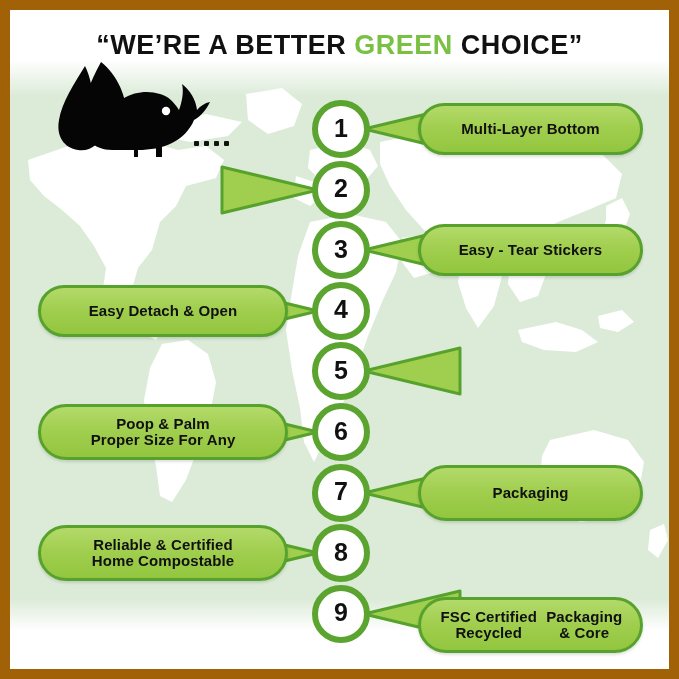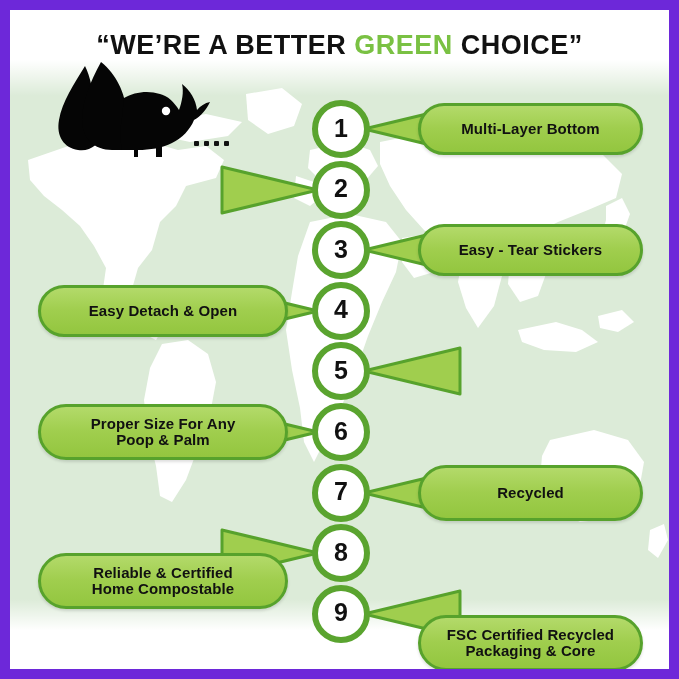--- a/index.html
+++ b/index.html
@@ -4,21 +4,21 @@
 <style>
   html,body{margin:0;padding:0;}
   body{
     width:679px;height:679px;overflow:hidden;
     font-family:"Liberation Sans", sans-serif;
     background:#ffffff;
   }
   #poster{
     position:relative;width:679px;height:679px;
     box-sizing:border-box;
-    border:10px solid #6d28d9;
+    border:10px solid #a16207;
     background:#ffffff;
     overflow:hidden;
   }
   
   #map-layer{
     position:absolute;left:0;top:0;width:659px;height:659px;
     z-index:0;pointer-events:none;
   }
   #map-layer svg{display:block;width:100%;height:100%;}
   
@@ -207,55 +207,55 @@
       </div>
       <div class="node" style="top: 332.4px;">
         <span>5</span>
       </div>
       <div class="tail" style="top: 397px; height: 50px; width: 98px; left: 212px;">
         <svg width="98" height="50" viewBox="0 0 98 50">
           <path d="M96 25 L0 2 L0 48 Z" fill="#a0ce4e" stroke="#57a22c" stroke-width="3" stroke-linejoin="round"></path>
         </svg>
       </div>
       <div class="pill left two-line" style="top: 394px; flex-direction: column;">
+        <div>Poop &amp; Palm</div>
         <div>Proper Size For Any</div>
-        <div>Poop &amp; Palm</div>
       </div>
       <div class="node" style="top: 393px;">
         <span>6</span>
       </div>
       <div class="tail" style="top: 457.6px; height: 50px; width: 98px; left: 352px;">
         <svg width="98" height="50" viewBox="0 0 98 50">
           <path d="M2 25 L98 2 L98 48 Z" fill="#a0ce4e" stroke="#57a22c" stroke-width="3" stroke-linejoin="round"></path>
         </svg>
       </div>
       <div class="pill right two-line" style="top: 454.6px; flex-direction: column;">
-        <div>Recycled</div>
+        <div>Packaging</div>
       </div>
       <div class="node" style="top: 453.6px;">
         <span>7</span>
       </div>
       <div class="tail" style="top: 518.2px; height: 50px; width: 98px; left: 212px;">
         <svg width="98" height="50" viewBox="0 0 98 50">
           <path d="M96 25 L0 2 L0 48 Z" fill="#a0ce4e" stroke="#57a22c" stroke-width="3" stroke-linejoin="round"></path>
         </svg>
       </div>
-      <div class="pill left two-line" style="top: 515.2px; flex-direction: column; margin-top: 28px;">
+      <div class="pill left two-line" style="top: 515.2px; flex-direction: column;">
         <div>Reliable &amp; Certified</div>
         <div>Home Compostable</div>
       </div>
       <div class="node" style="top: 514.2px;">
         <span>8</span>
       </div>
       <div class="tail" style="top: 578.8px; height: 50px; width: 98px; left: 352px;">
         <svg width="98" height="50" viewBox="0 0 98 50">
           <path d="M2 25 L98 2 L98 48 Z" fill="#a0ce4e" stroke="#57a22c" stroke-width="3" stroke-linejoin="round"></path>
         </svg>
       </div>
-      <div class="pill right two-line" style="top: 605px; flex-direction: column;">
+      <div class="pill right two-line" style="top: 587px; flex-direction: row;">
         <div>FSC Certified Recycled</div>
         <div>Packaging &amp; Core</div>
       </div>
       <div class="node" style="top: 574.8px;">
         <span>9</span>
       </div>
     </div>
 
 </div>
 

